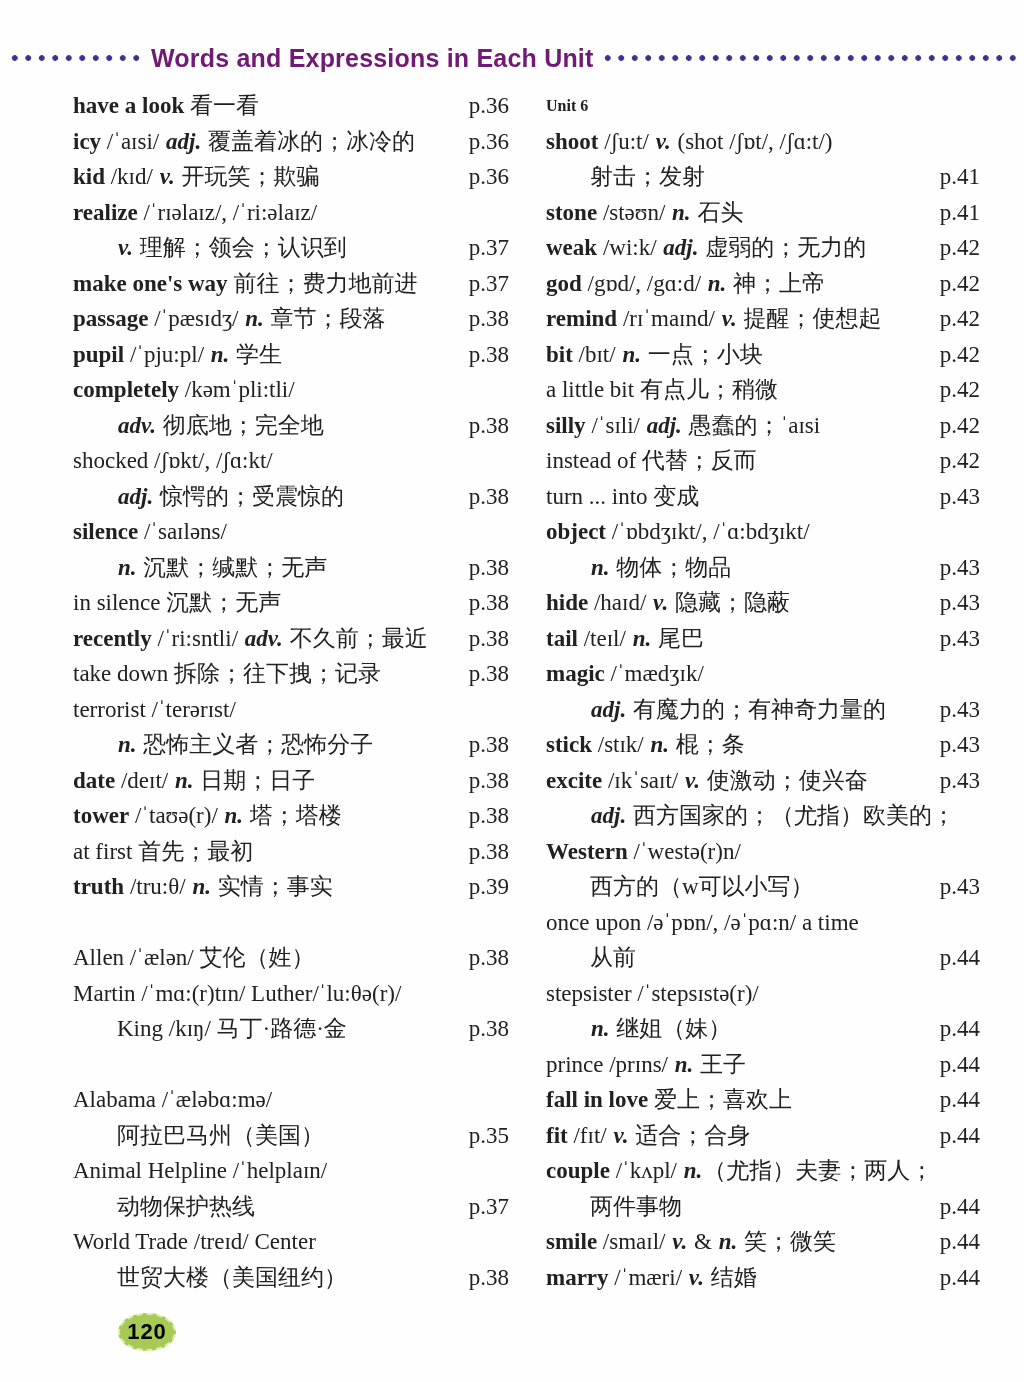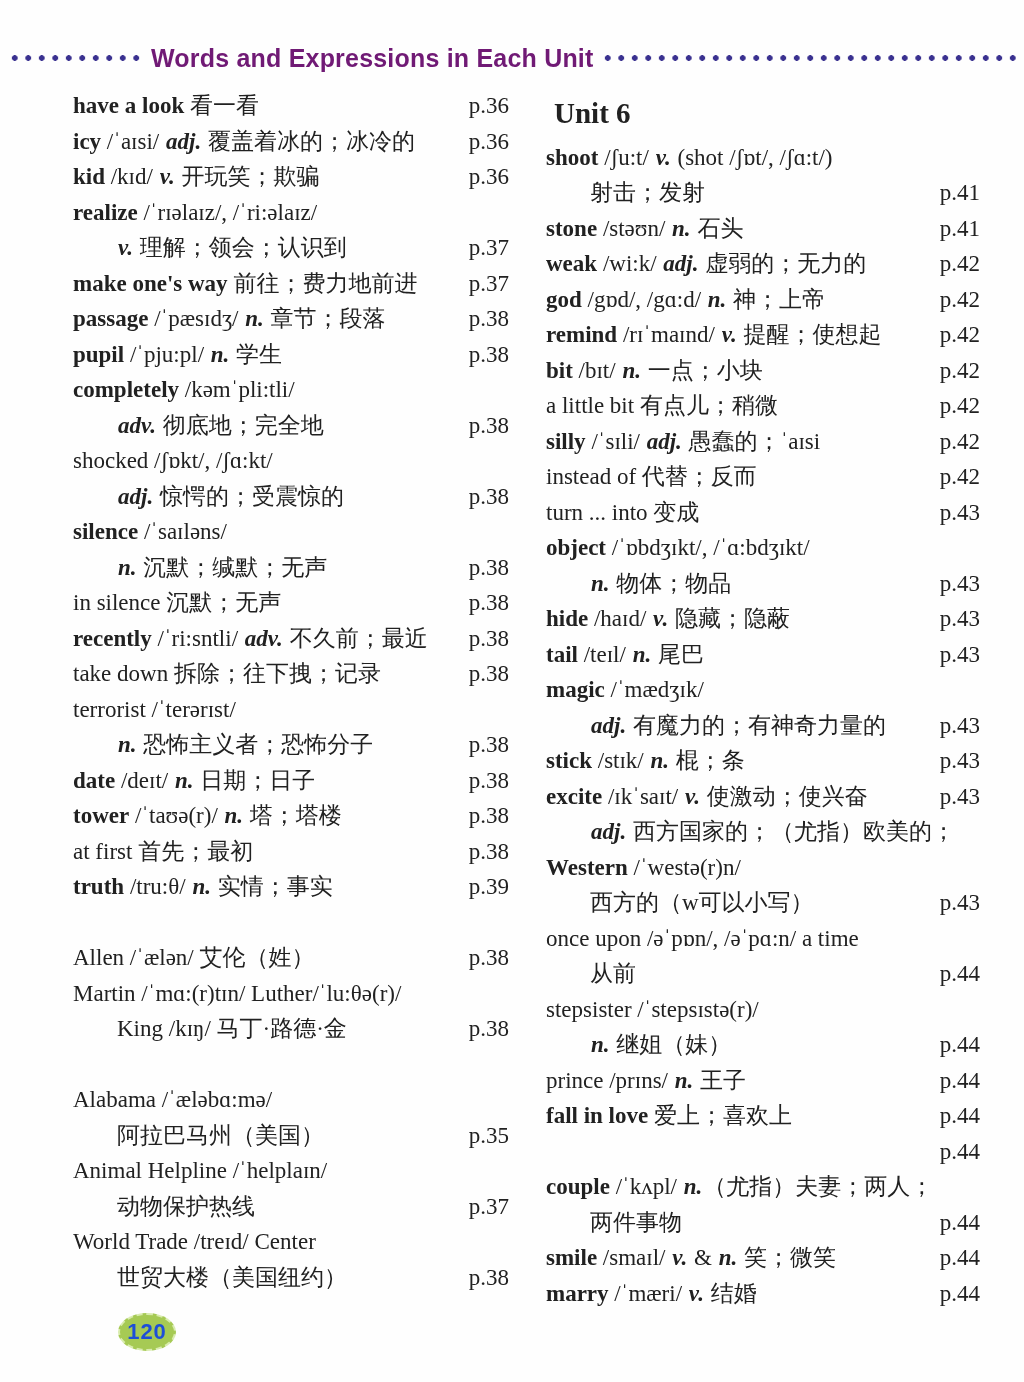--- a/index.html
+++ b/index.html
@@ -33,22 +33,22 @@
   }
   
   .columns{
     display:flex;
     padding:14px 0 0 57px;
   }
   .col{display:block;}
   .col-left{width:436px;margin-right:37px;margin-left:16px;}
   .col-right{width:434px;}
   .unit-h{
-    margin:8px;height:35.5px;line-height:35.5px;
-    font-size:29px;font-weight:700;
+    margin:0;height:35.5px;line-height:35.5px;
+    font-size:16px;font-weight:700;
   }
   .row{
     display:flex;align-items:baseline;
     height:35.5px;line-height:35.5px;
     font-size:23px;
   }
   .row.ind .txt{padding-left:44px;}
   .row.gap{margin-top:35.5px;}
   .txt{flex:0 1 auto;white-space:nowrap;}
   .pg{margin-left:auto;flex:0 0 auto;text-align:right;min-width:50px;}
@@ -56,21 +56,21 @@
   .s-i{font-style:italic;font-weight:700;padding:0 1px;}
   .s-n{font-weight:400;}
   
   .badge{
     position:absolute;left:118px;top:1313px;
     width:58px;height:38px;border-radius:50%;
     background:#a6ca54;
     border:2px dashed #d9ecae;
     box-sizing:border-box;
     display:flex;align-items:center;justify-content:center;
-    color:#1d4ed8;font-weight:700;font-size:22px;
+    color:#000000;font-weight:700;font-size:22px;
     font-family:"Liberation Sans","DejaVu Sans",sans-serif;
     letter-spacing:1px;
   }
 </style>
 </head>
 <body>
 
 <div class="page">
   <div class="hdr">
     <div class="dots dots-left"></div>
@@ -317,20 +317,21 @@
         </div>
         <div class="row">
           <span class="txt"><span class="s-n">prince /prɪns/ </span><span class="s-i">n.</span><span class="s-n"> 王子</span></span>
           <span class="pg">p.44</span>
         </div>
         <div class="row">
           <span class="txt"><span class="s-b">fall in love</span><span class="s-n"> 爱上；喜欢上</span></span>
           <span class="pg">p.44</span>
         </div>
         <div class="row">
+          <span class="txt"><span class="s-b">fit</span><span class="s-n"> /fɪt/ </span><span class="s-i">v.</span><span class="s-n"> 适合；合身</span></span>
           <span class="pg">p.44</span>
         </div>
         <div class="row">
           <span class="txt"><span class="s-b">couple</span><span class="s-n"> /ˈkʌpl/ </span><span class="s-i">n.</span><span class="s-n">（尤指）夫妻；两人；</span></span>
           <span class="pg"></span>
         </div>
         <div class="row ind">
           <span class="txt"><span class="s-n">两件事物</span></span>
           <span class="pg">p.44</span>
         </div>

